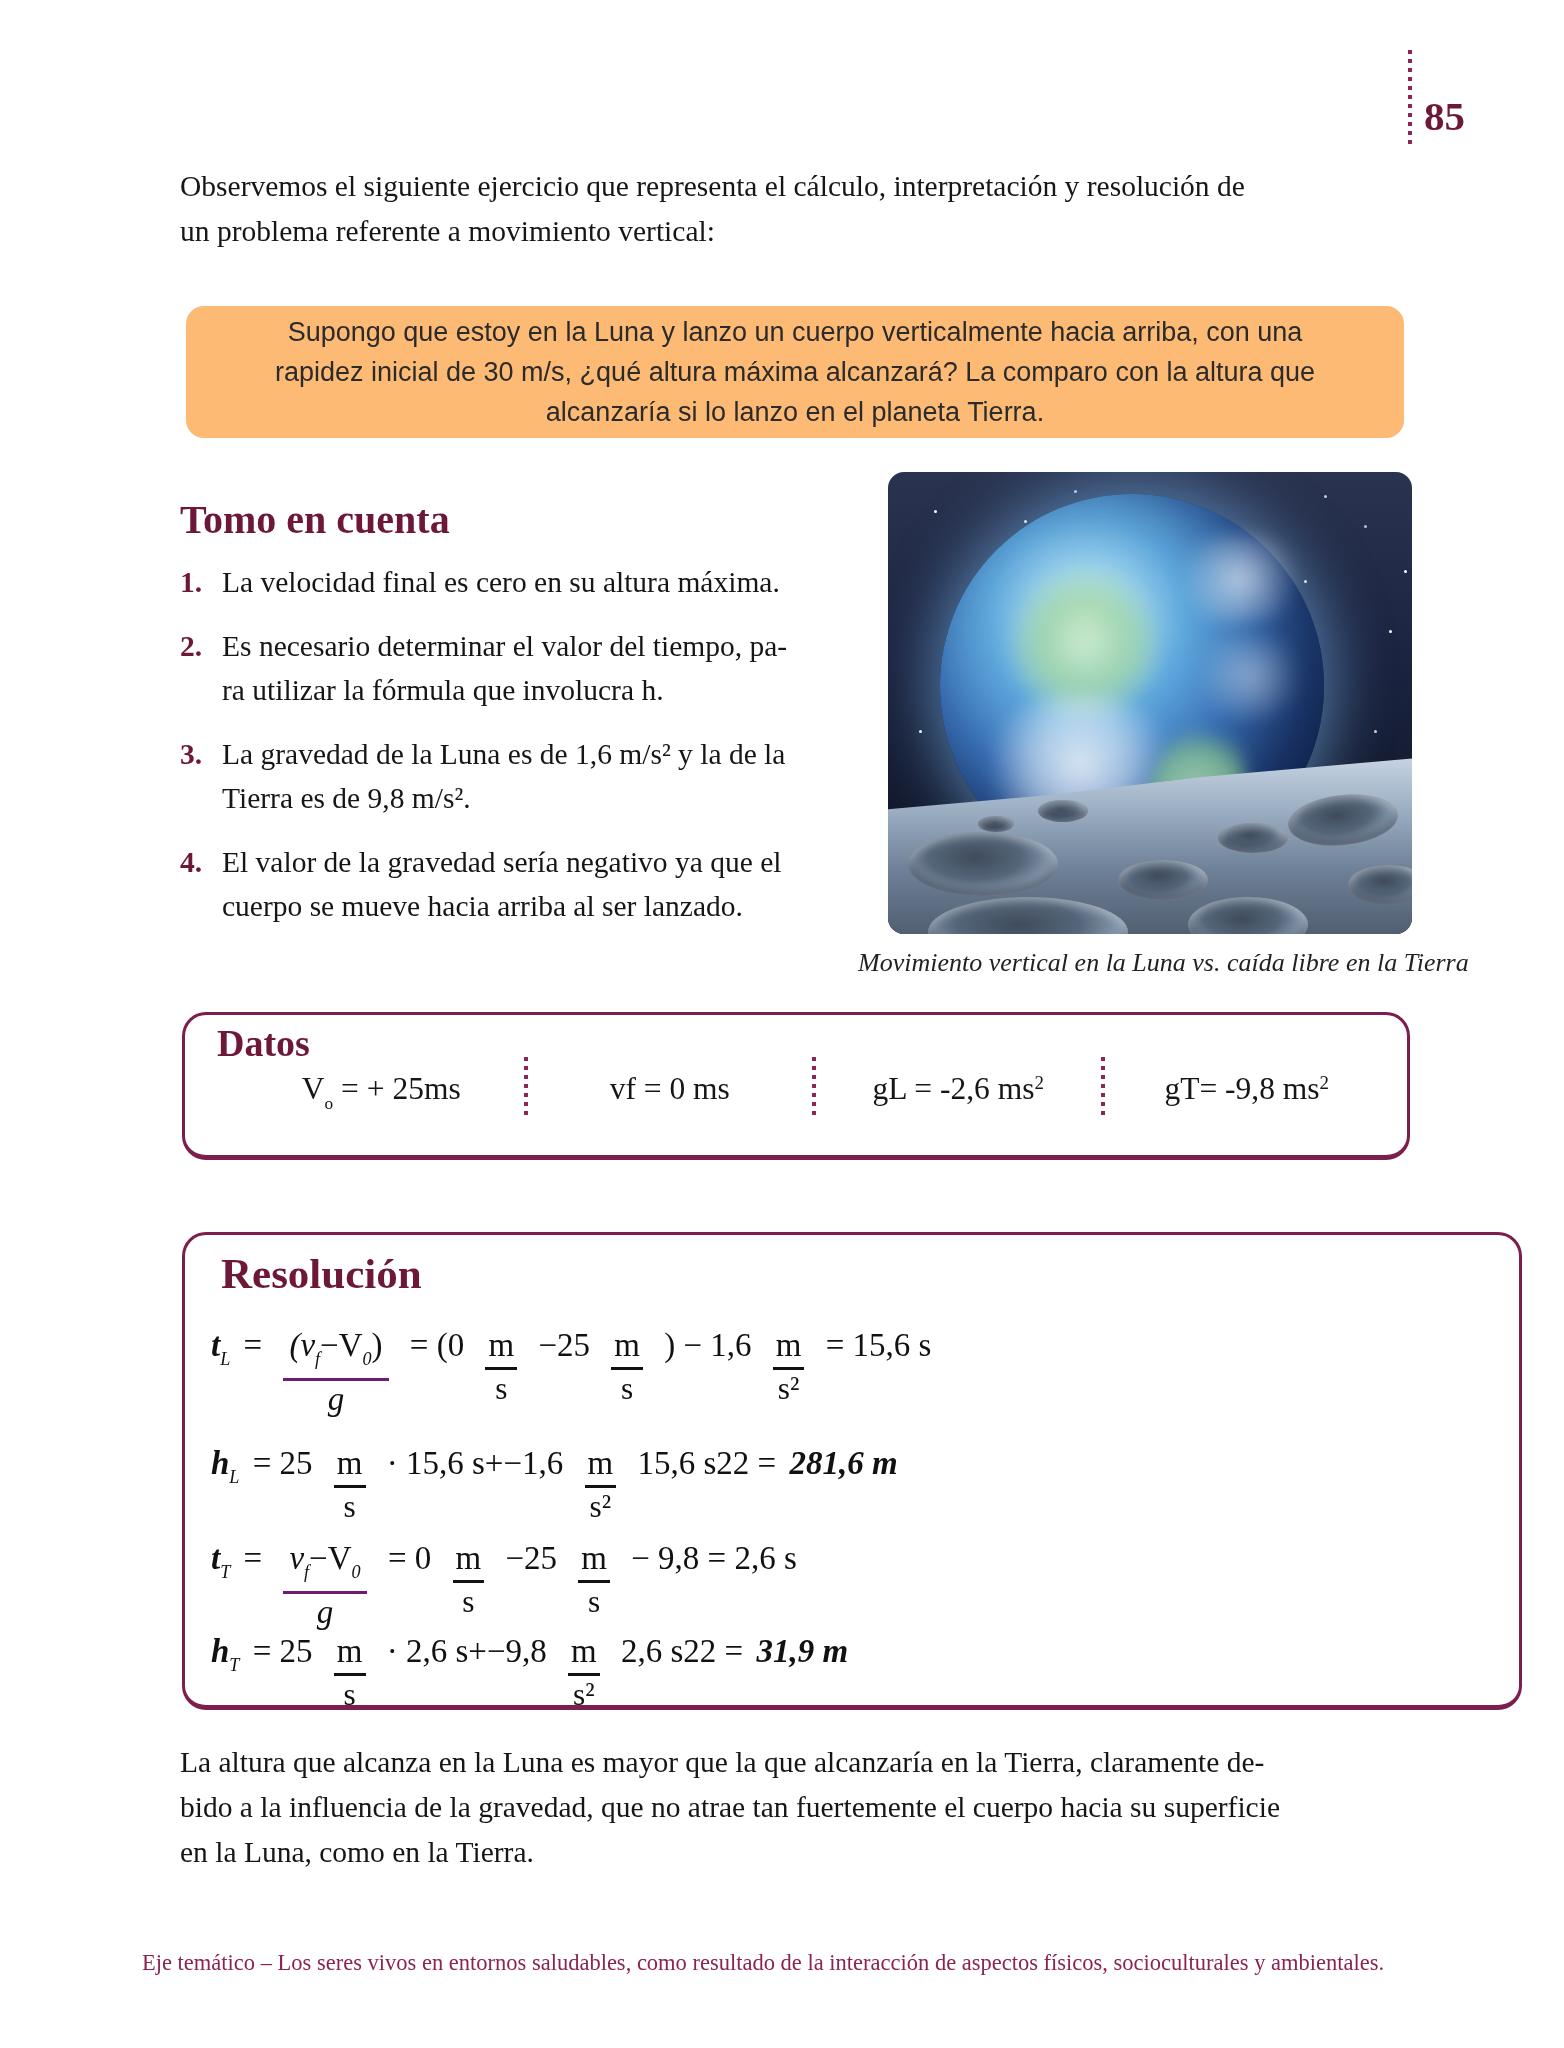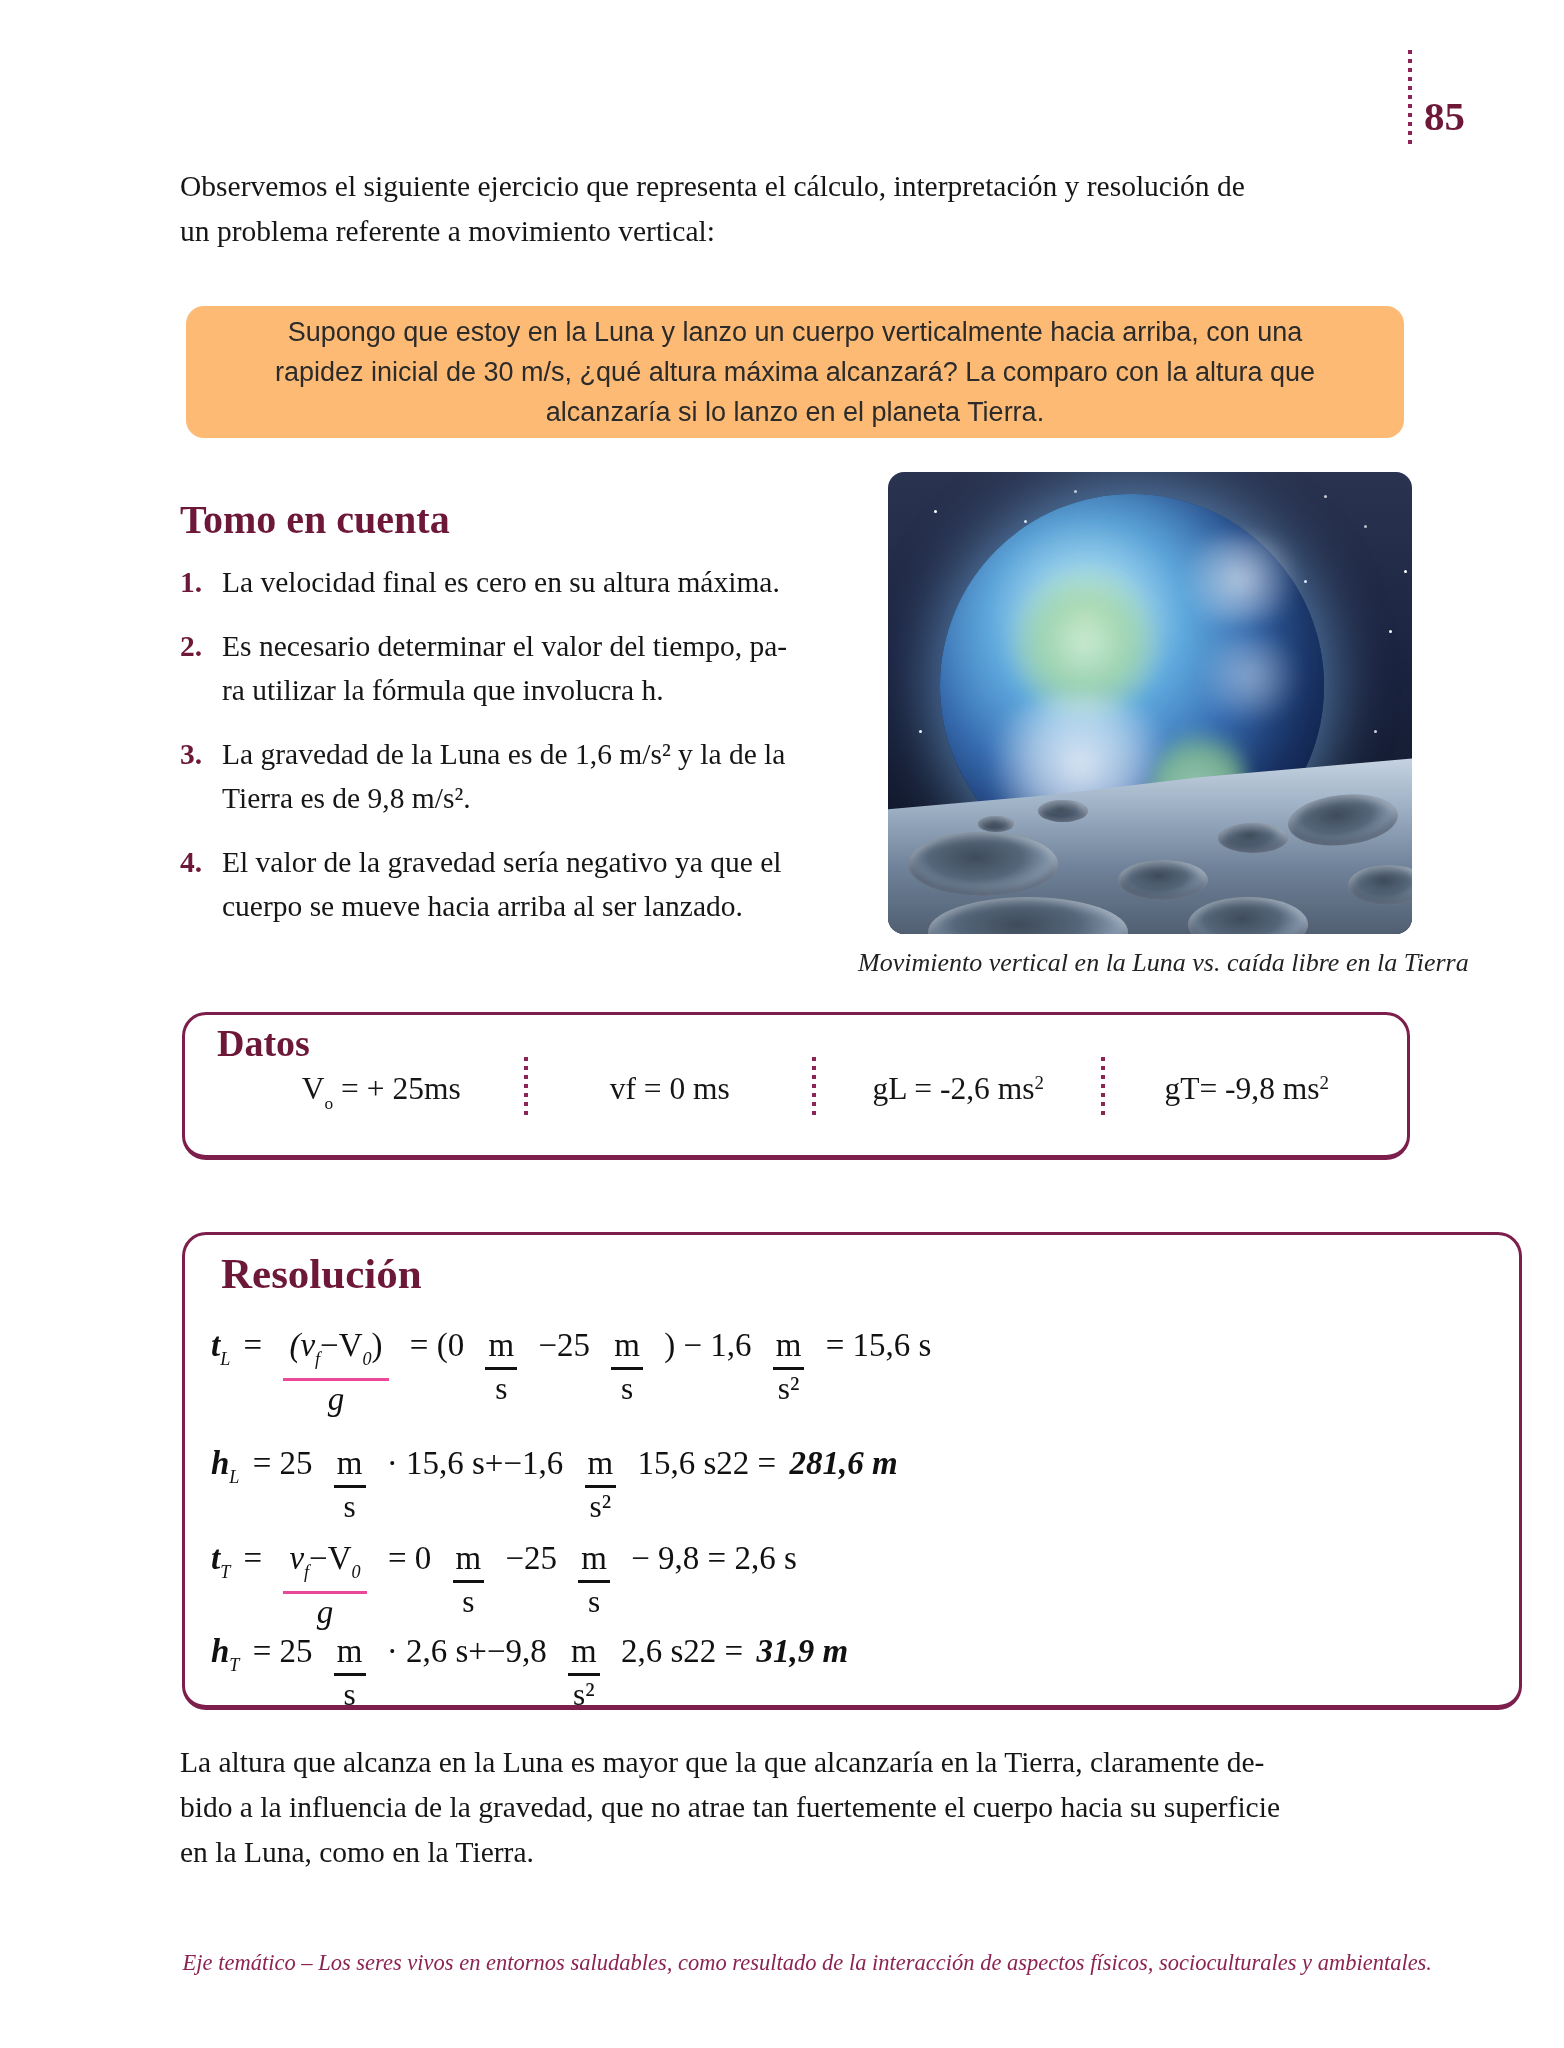--- a/index.html
+++ b/index.html
@@ -115,31 +115,31 @@
   .eq{position:absolute;left:26px;font-size:33px;white-space:nowrap;color:#111;}
   .eq1{top:92px;}  .eq2{top:210px;}  .eq3{top:305px;}  .eq4{top:398px;}
   .var{font-style:italic;font-weight:bold;}
   .vsub{font-size:0.55em;vertical-align:-0.5em;font-style:italic;}
   .op{margin:0 5px;}
   .it{font-style:italic;}
   .frac{display:inline-block;position:relative;text-align:center;margin:0 8px;vertical-align:baseline;}
   .frac .num{display:inline-block;border-bottom:3px solid #111;padding:0 3px 3px;}
   .frac .den{position:absolute;top:100%;left:50%;transform:translateX(-50%);margin-top:1px;font-size:0.95em;}
   .bigfrac{display:inline-block;position:relative;margin:0 8px;vertical-align:baseline;}
-  .bigfrac .bnum{display:inline-block;border-bottom:3px solid #ec4899;padding:0 6px 8px;}
+  .bigfrac .bnum{display:inline-block;border-bottom:3px solid #701a75;padding:0 6px 8px;}
   .bigfrac .bden{position:absolute;top:100%;left:50%;transform:translateX(-50%);font-style:italic;}
   .result{font-weight:bold;font-style:italic;}
   
   .closing{
     position:absolute;left:180px;top:1740px;width:1256px;margin:0;
     font-size:29.5px;line-height:45px;white-space:pre-line;
   }
   .footer{
     position:absolute;left:142px;top:1950px;width:1290px;
-    text-align:right;font-style:italic;font-size:22.5px;color:#8c2352;white-space:nowrap;
+    text-align:left;font-size:22.5px;color:#8c2352;white-space:nowrap;
   }
 </style>
 </head>
 <body>
 
 <div class="page">
 
   <div class="pagenum-dots"></div>
   <div class="pagenum">85</div>
 

